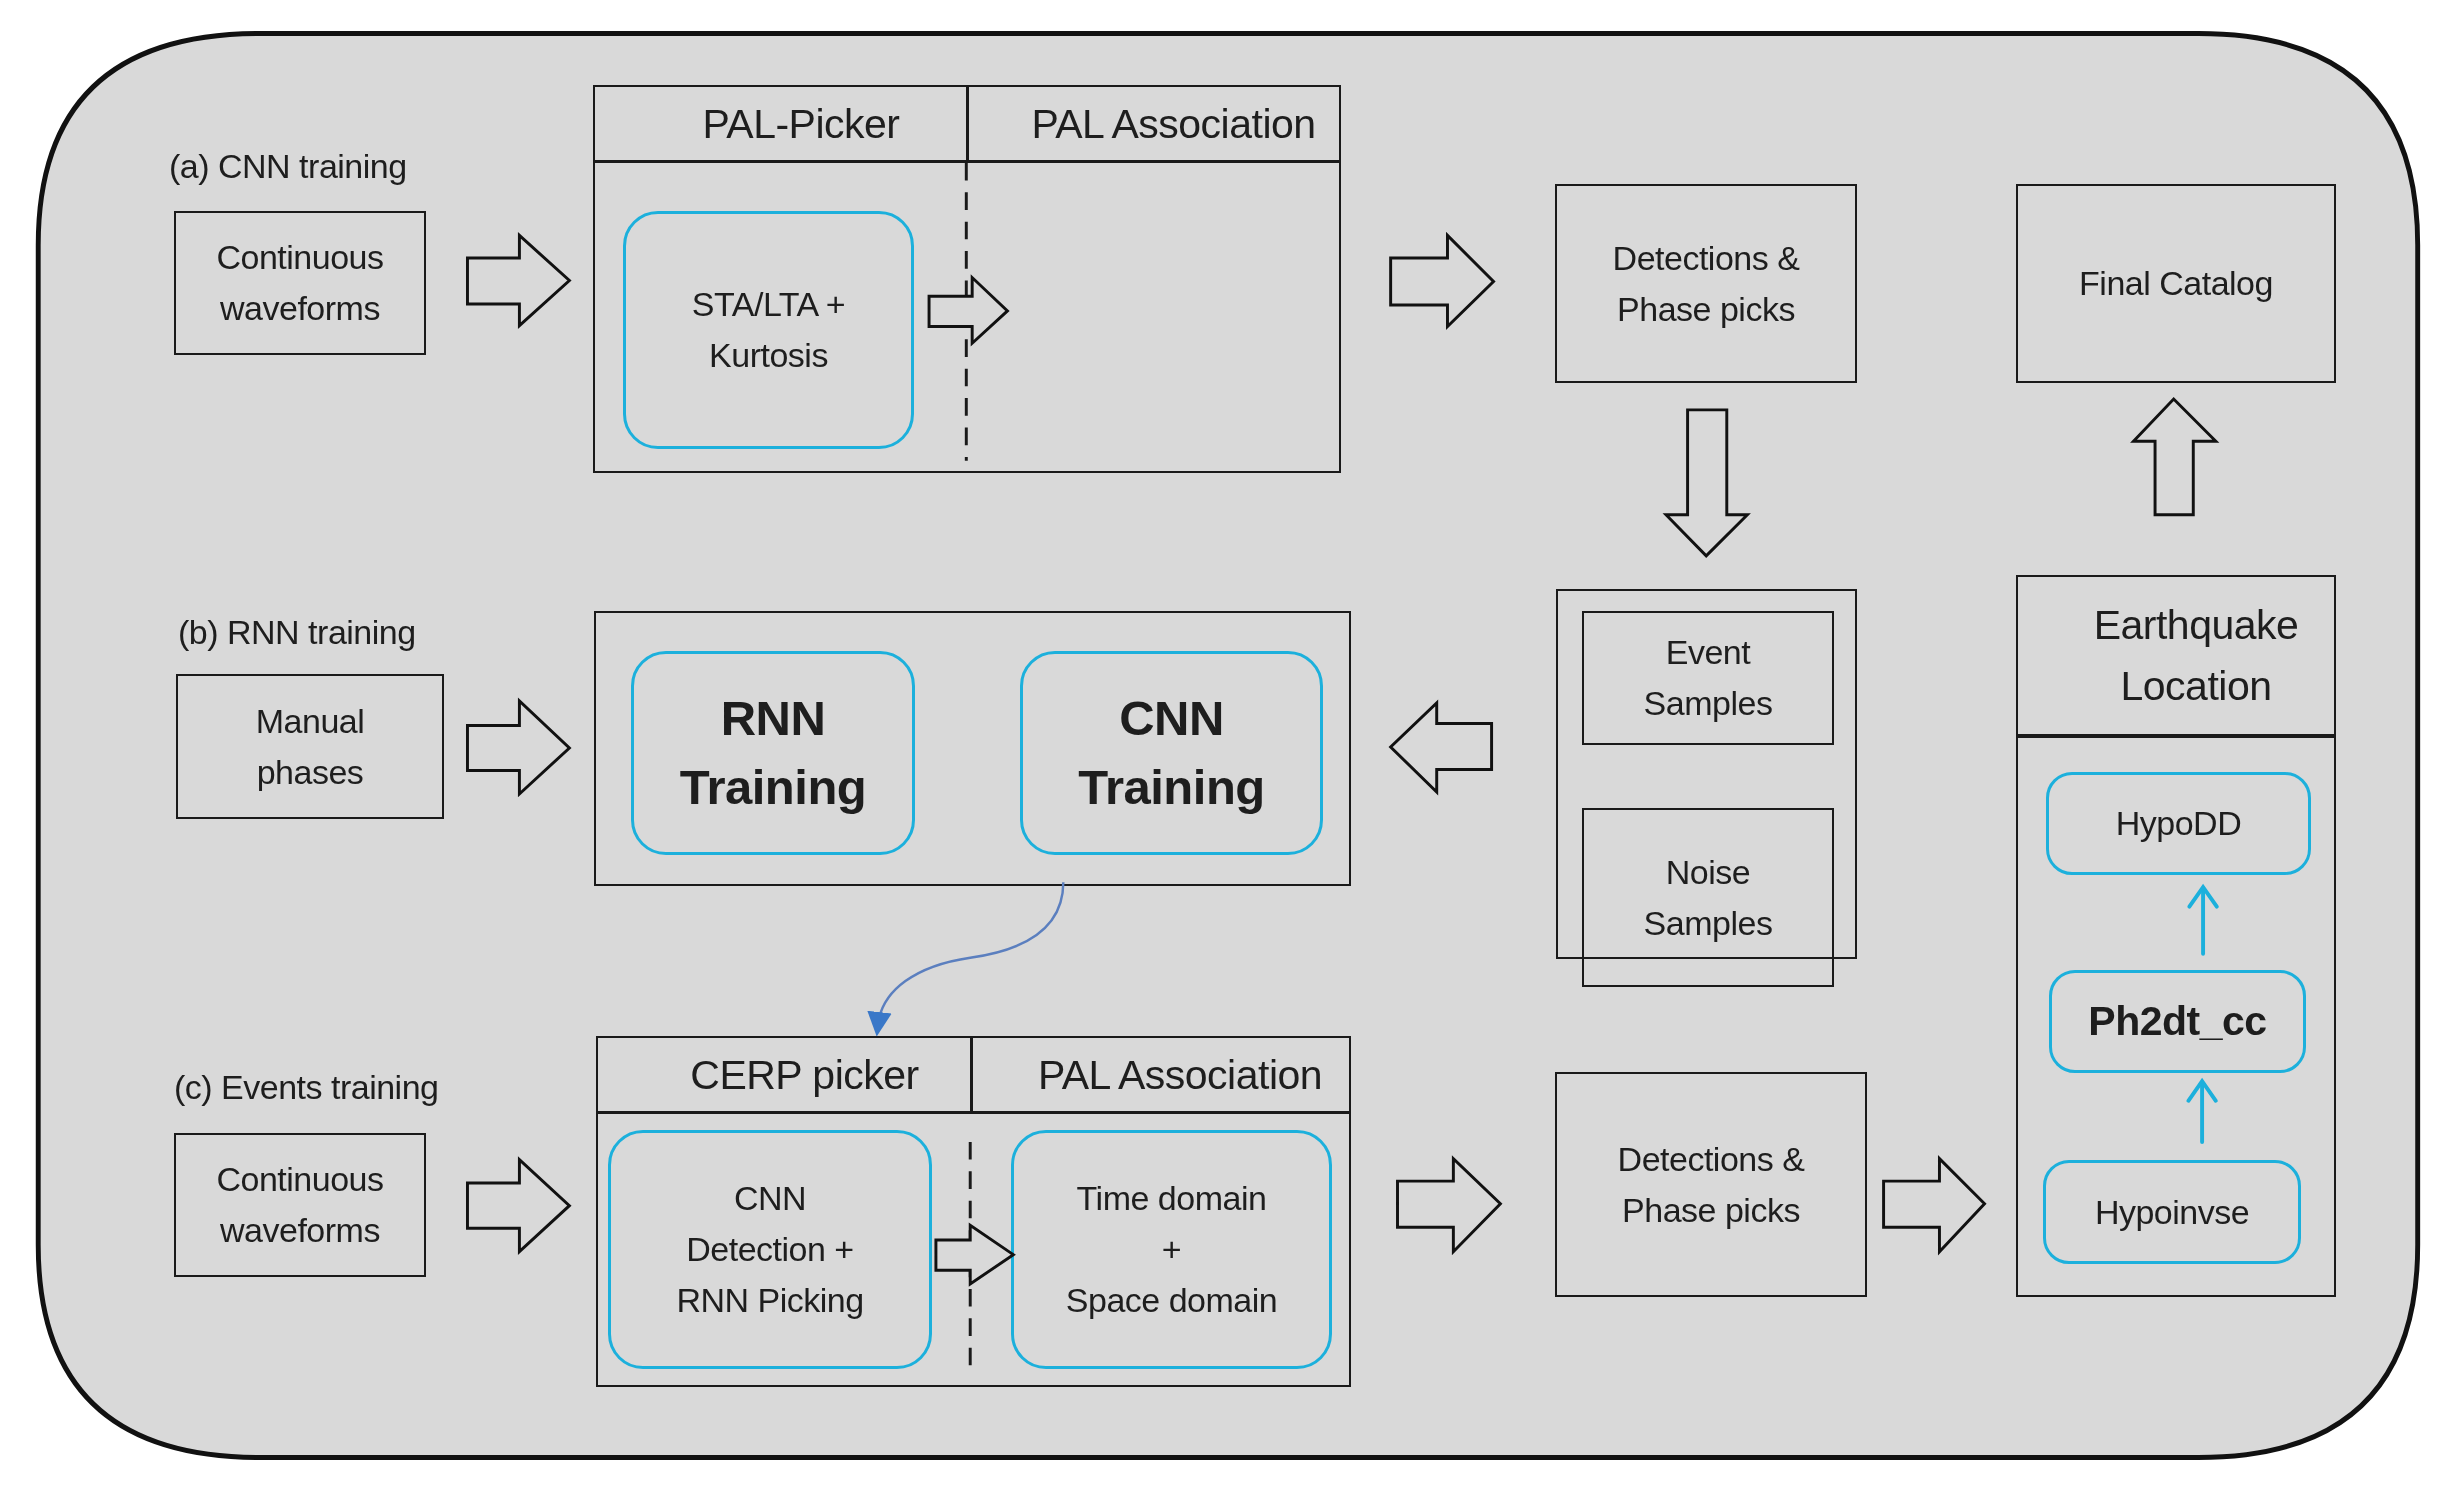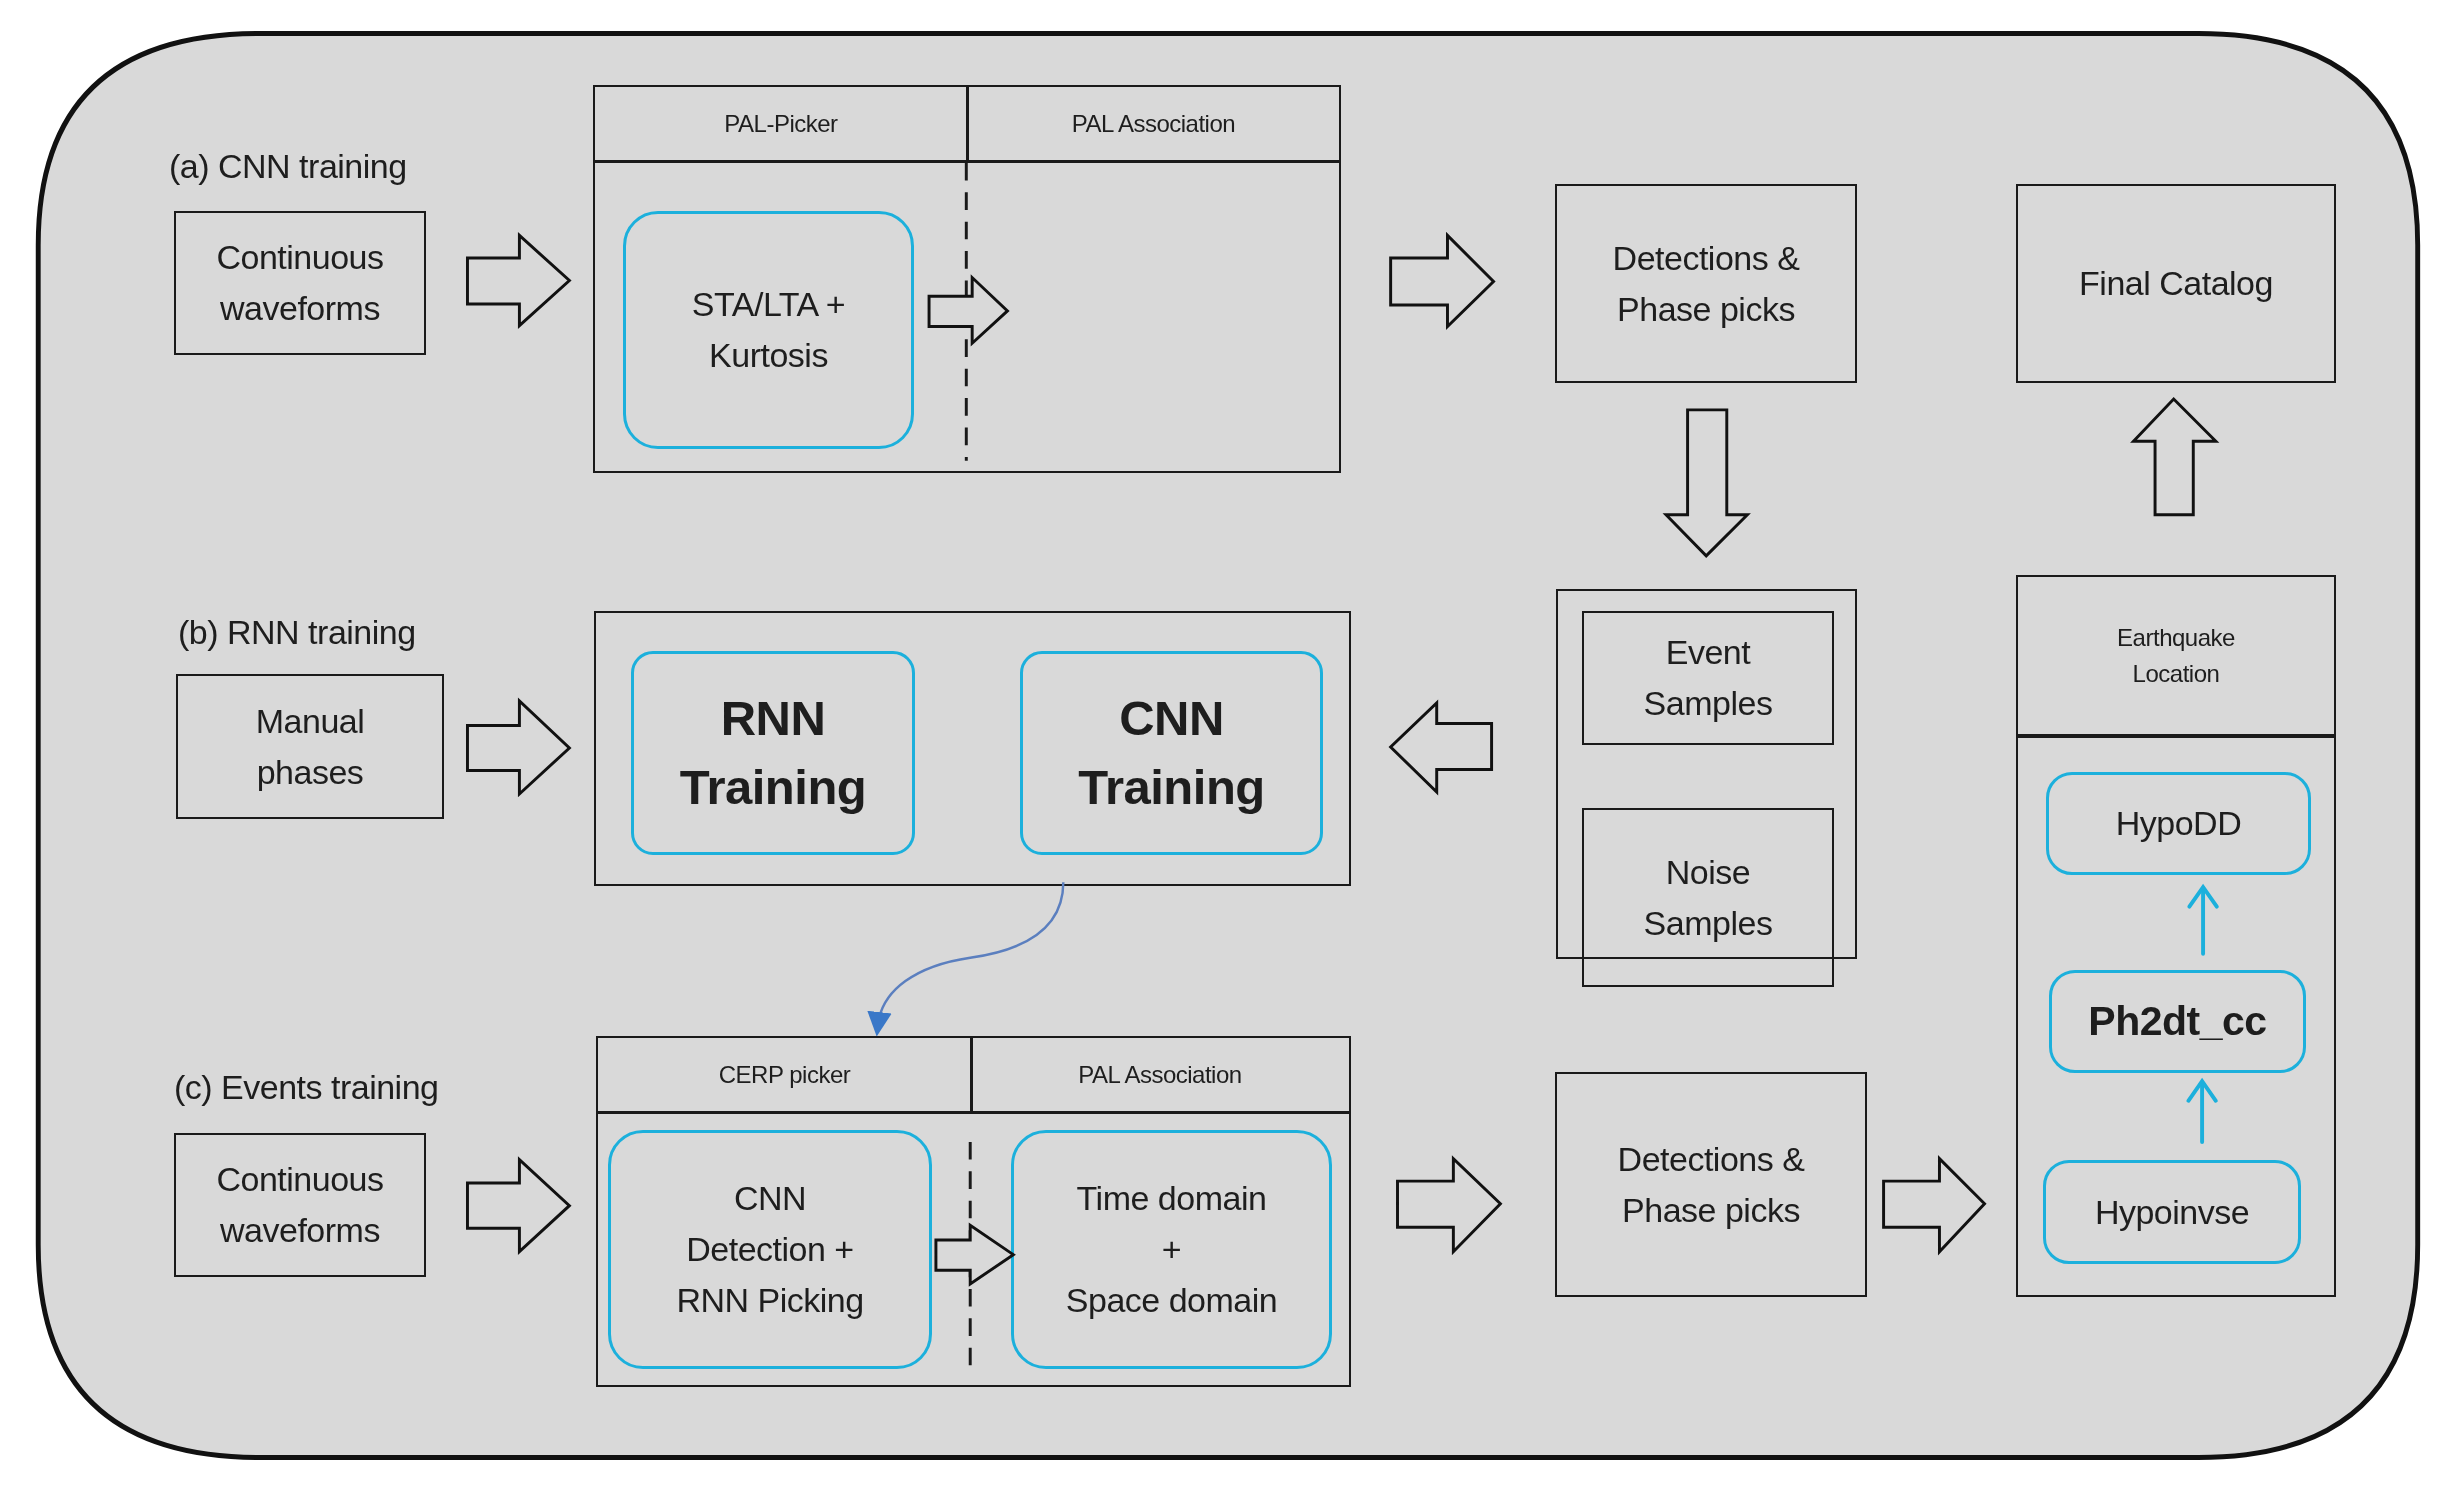--- a/index.html
+++ b/index.html
@@ -6,23 +6,23 @@
   body { width: 2452px; height: 1492px; position: relative; overflow: hidden;
          font-family: "Liberation Sans", sans-serif; color: #1e1e1e; }
   #stage { position: absolute; left: 0; top: 0; width: 2452px; height: 1492px; }
   svg.layer { position: absolute; left: 0; top: 0; width: 2452px; height: 1492px; }
   .abs { position: absolute; box-sizing: border-box; }
   .box { border: 2.9px solid #1a1a1a; display: flex; align-items: center; justify-content: center;
          text-align: center; font-size: 34px; line-height: 1.5; letter-spacing: -0.5px; }
   .cyan { border: 3.9px solid #1cb0dc; border-radius: 35px; display: flex; align-items: center;
           justify-content: center; text-align: center; font-size: 34px; line-height: 1.5; letter-spacing: -0.5px; }
   .cyan.small-r { border-radius: 26px; }
-  .bold { font-weight: bold; border-radius: 22px; }
+  .bold { font-weight: bold; }
   .big { font-size: 49px; line-height: 1.4; }
-  .hdr { display: flex; align-items: center; justify-content: center; font-size: 24px; letter-spacing: -0.5px; }
+  .hdr { display: flex; align-items: center; justify-content: center; font-size: 41px; letter-spacing: -0.5px; margin-left: 20px; }
   .label { font-size: 34px; letter-spacing: -0.5px; white-space: nowrap; }
   .pre { white-space: pre-line; }
 </style>
 </head>
 <body>
 
 <div id="stage">
 
   <svg class="layer" viewBox="0 0 2502 1522" width="2452" height="1492">
     <path d="M 265 34 L 2243 34 Q 2467 34 2467 250 L 2467 1270 Q 2467 1487 2243 1487 L 265 1487 Q 39 1487 39 1270 L 39 250 Q 39 34 265 34 Z" fill="#d9d9d9" stroke="#111111" stroke-width="5"></path>

